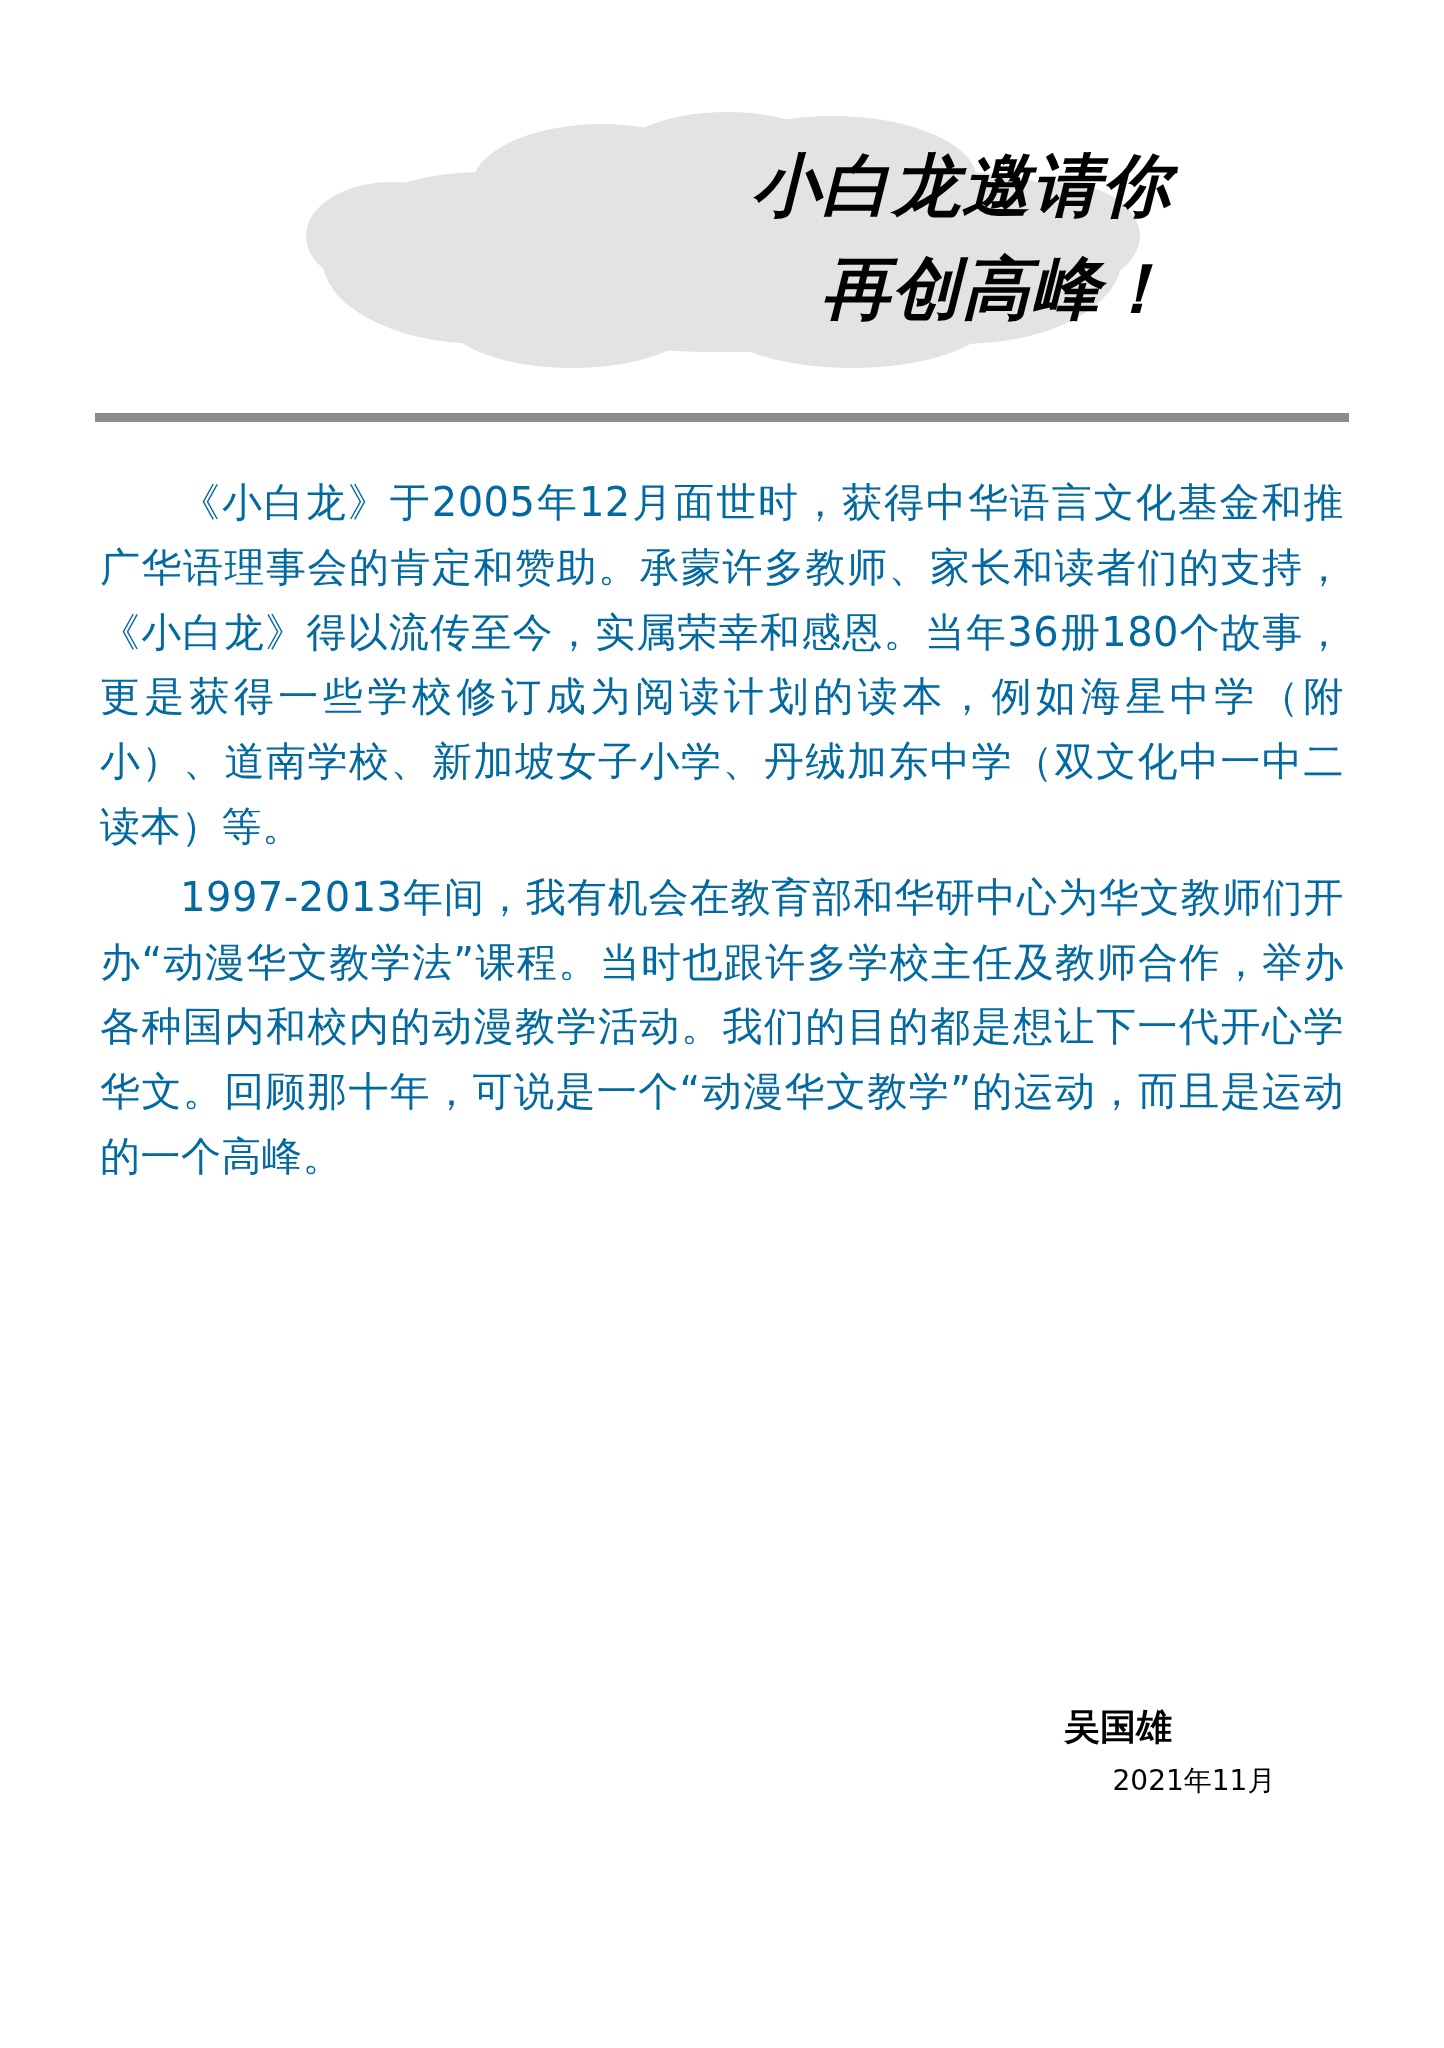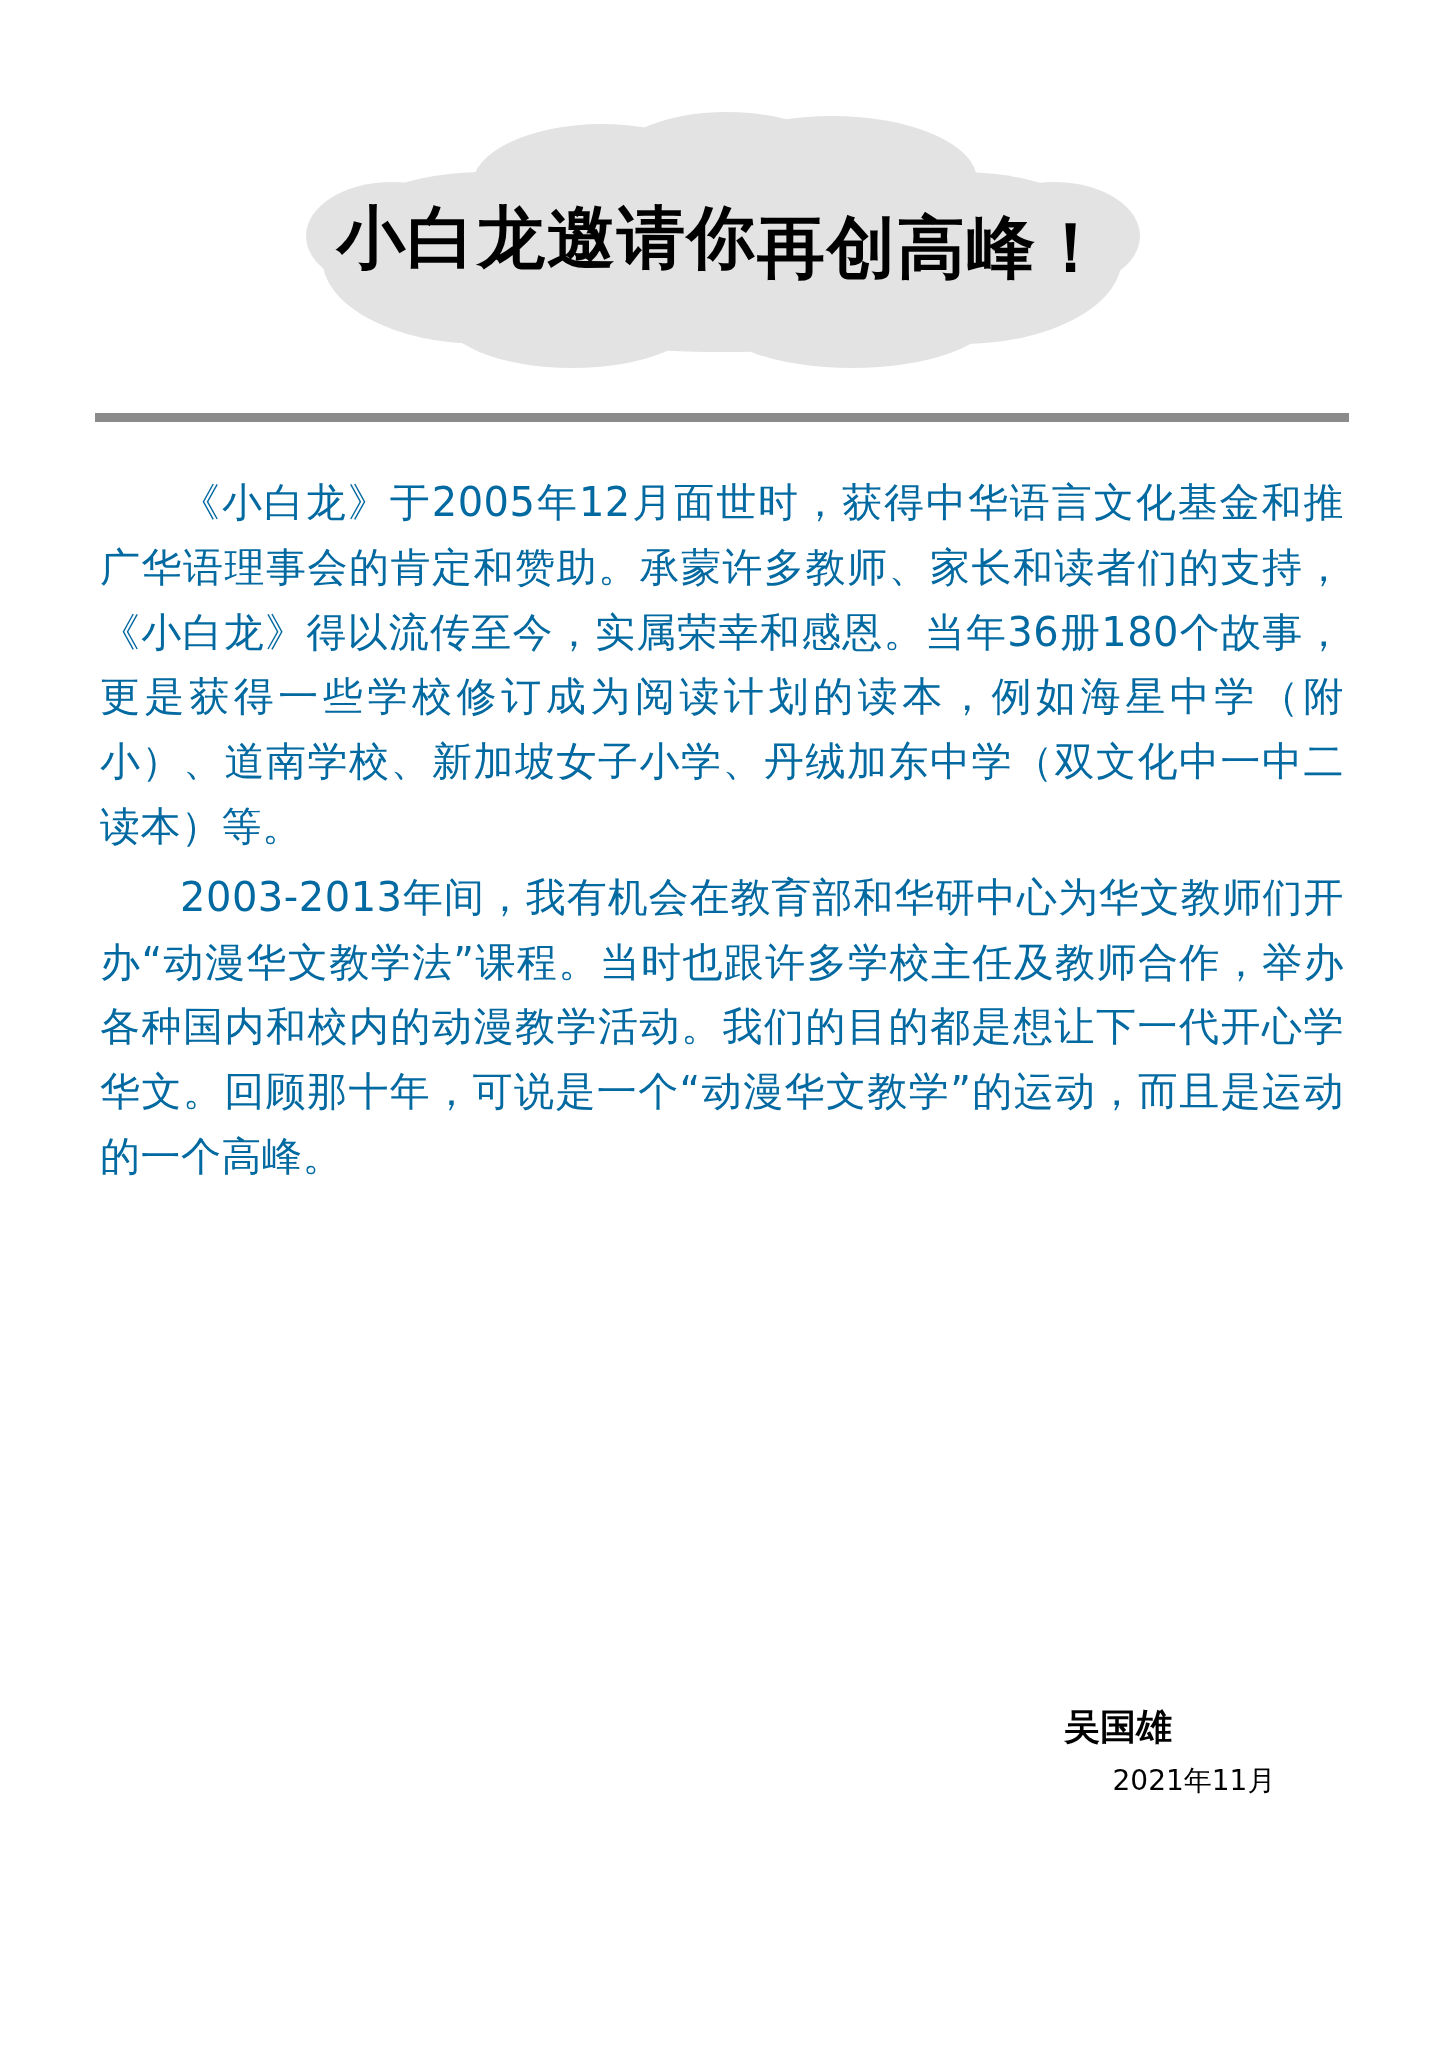--- a/index.html
+++ b/index.html
@@ -43,24 +43,25 @@
     position: absolute;
     inset: 0;
     width: 100%;
     height: 100%;
   }
 
   .cloud-title {
     position: absolute;
     inset: 0;
     display: flex;
-    flex-direction: row;
-    align-items: center;
+    flex-direction: column;
+    align-items: flex-end;
     justify-content: center;
     z-index: 2;
+    font-style: italic;
   }
 
   .cloud-title .line {
     font-family: "DejaVu Sans", "Liberation Sans", sans-serif;
     font-weight: 700;
     font-size: 68px;
     line-height: 1.22;
     letter-spacing: 2px;
     color: #000000;
     white-space: nowrap;
@@ -146,21 +147,21 @@
         <div class="line line1">小白龙邀请你</div>
         <div class="line line2">再创高峰！</div>
       </div>
     </div>
   </div>
 
   <div class="divider"></div>
 
   <div class="body-text">
     <p class="para">《小白龙》于2005年12月面世时，获得中华语言文化基金和推广华语理事会的肯定和赞助。承蒙许多教师、家长和读者们的支持，《小白龙》得以流传至今，实属荣幸和感恩。当年36册180个故事，更是获得一些学校修订成为阅读计划的读本，例如海星中学（附小）、道南学校、新加坡女子小学、丹绒加东中学（双文化中一中二读本）等。</p>
-    <p class="para">2003-2013年间，我有机会在教育部和华研中心为华文教师们开办“动漫华文教学法”课程。当时也跟许多学校主任及教师合作，举办各种国内和校内的动漫教学活动。我们的目的都是想让下一代开心学华文。回顾那十年，可说是一个“动漫华文教学”的运动，而且是运动的一个高峰。</p>
+    <p class="para">1997-2013年间，我有机会在教育部和华研中心为华文教师们开办“动漫华文教学法”课程。当时也跟许多学校主任及教师合作，举办各种国内和校内的动漫教学活动。我们的目的都是想让下一代开心学华文。回顾那十年，可说是一个“动漫华文教学”的运动，而且是运动的一个高峰。</p>
   </div>
 
   <div class="signature">
     <div class="sig-name">吴国雄</div>
     <div class="sig-date">2021年11月</div>
   </div>
 
 </div>
 
 </body></html>

